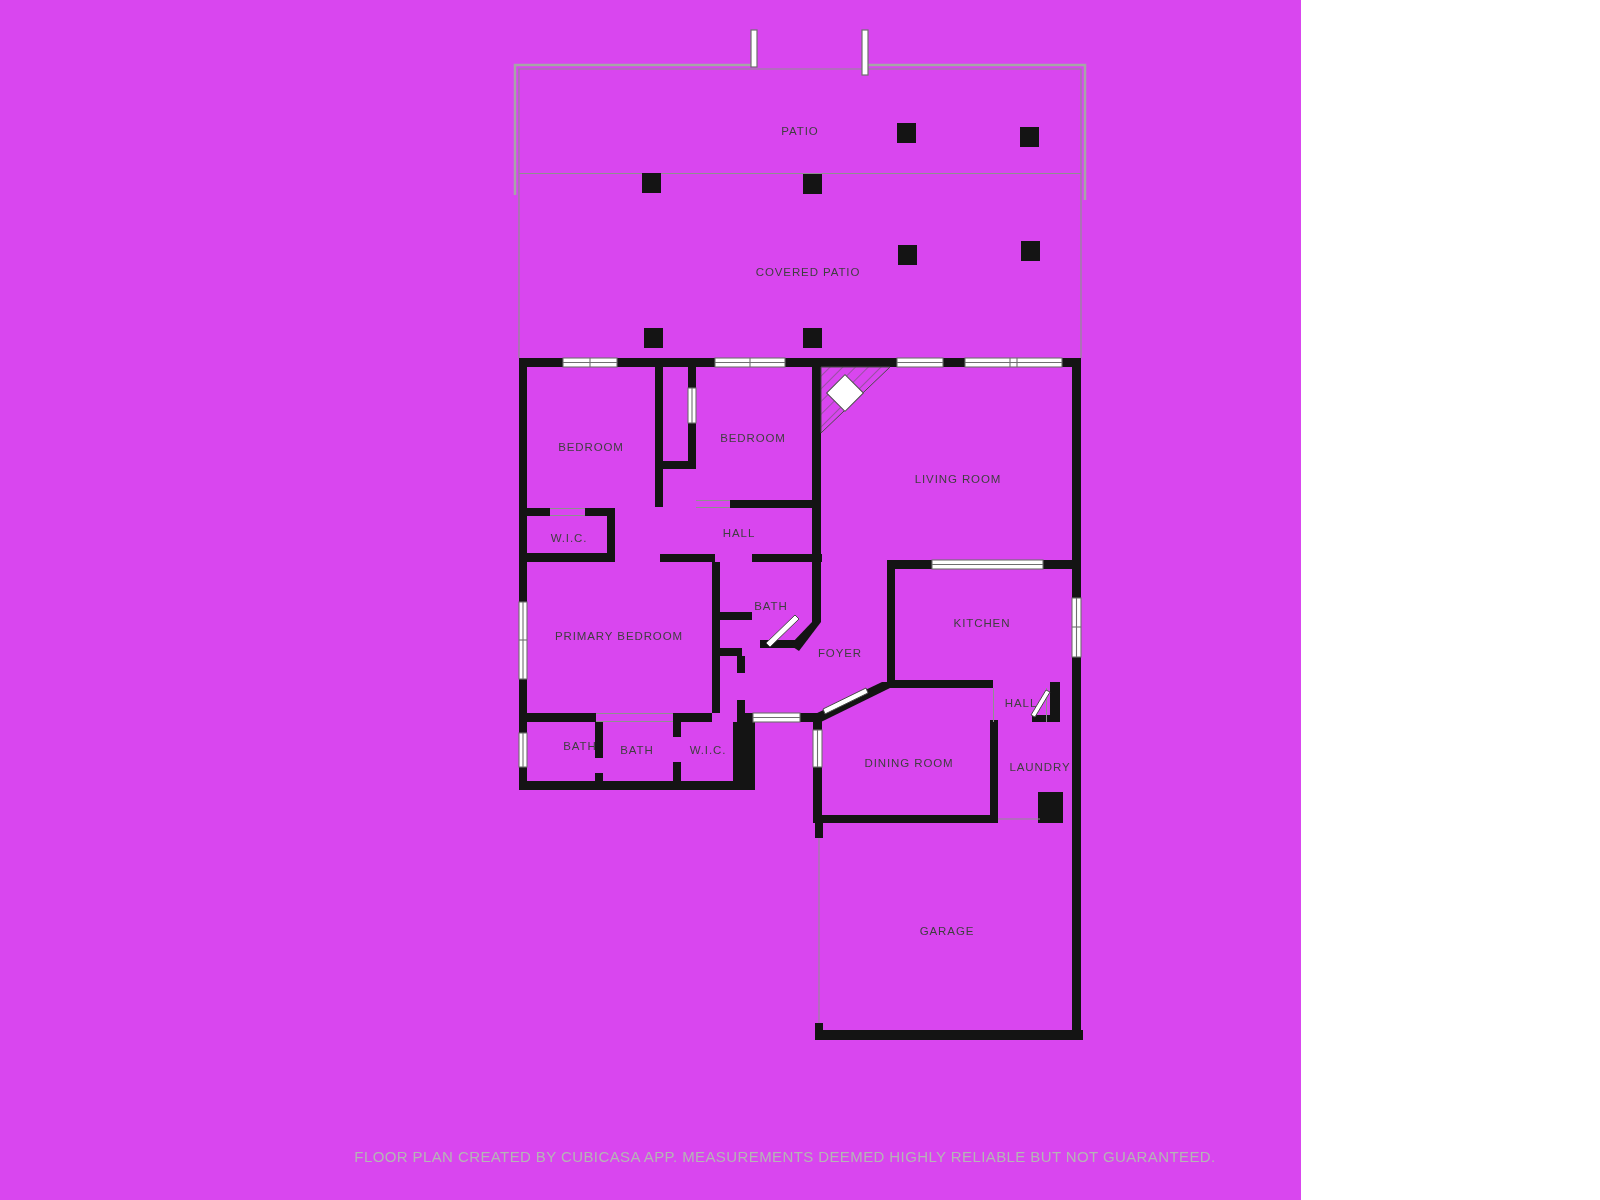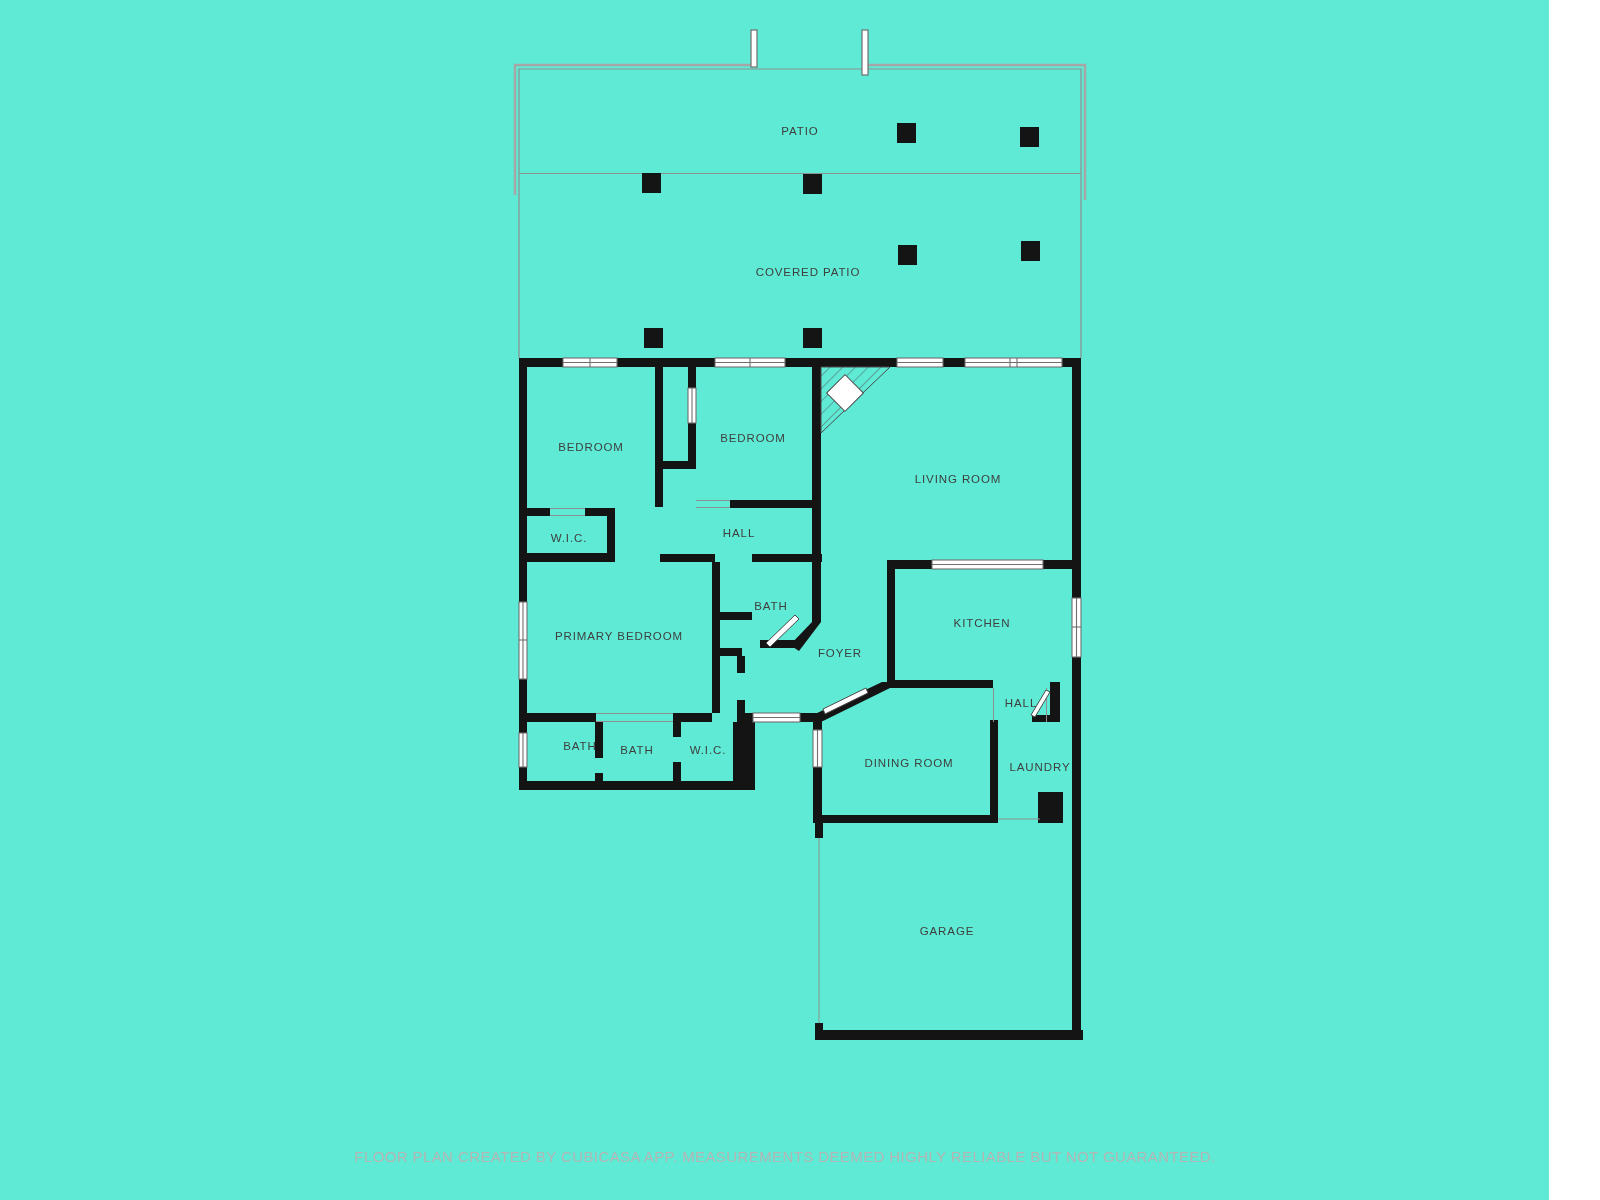--- a/index.html
+++ b/index.html
@@ -1,16 +1,16 @@
 <!DOCTYPE html>
 <html><head>
 <meta charset="utf-8">
 <style>
   html,body{margin:0;padding:0;background:#ffffff;}
-  .page{position:relative;width:1549px;height:1200px;background:#5eead4;overflow:hidden;
+  .page{position:relative;width:1301px;height:1200px;background:#d946ef;overflow:hidden;
         font-family:"Liberation Sans", sans-serif;}
   svg{display:block;}
   text.room-label{font-family:"Liberation Sans", sans-serif;font-size:11.5px;letter-spacing:0.9px;
        fill:#3f3f3f;text-anchor:middle;}
   text.footer-label{font-family:"Liberation Sans", sans-serif;font-size:15px;letter-spacing:0.4px;
        fill:#b5b5b5;text-anchor:middle;}
 </style>
 </head>
 <body>
 

